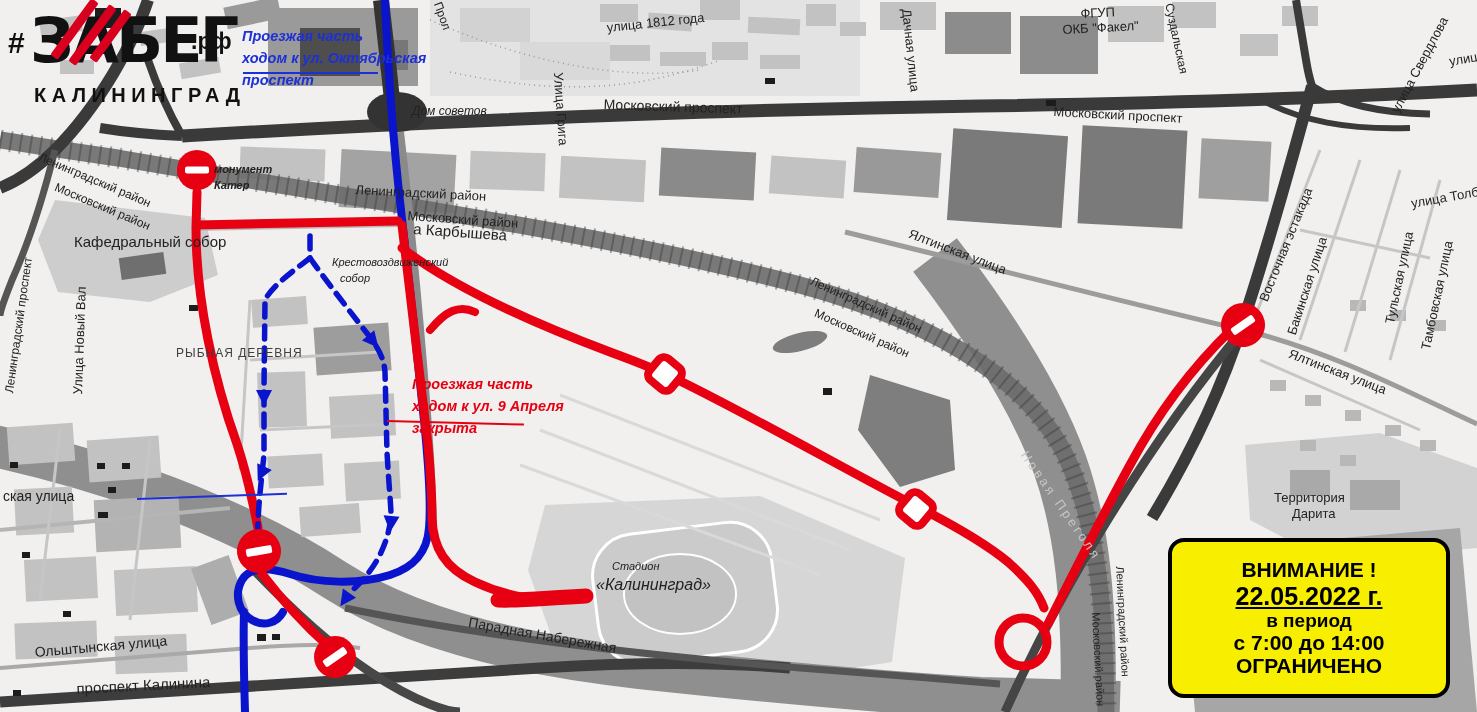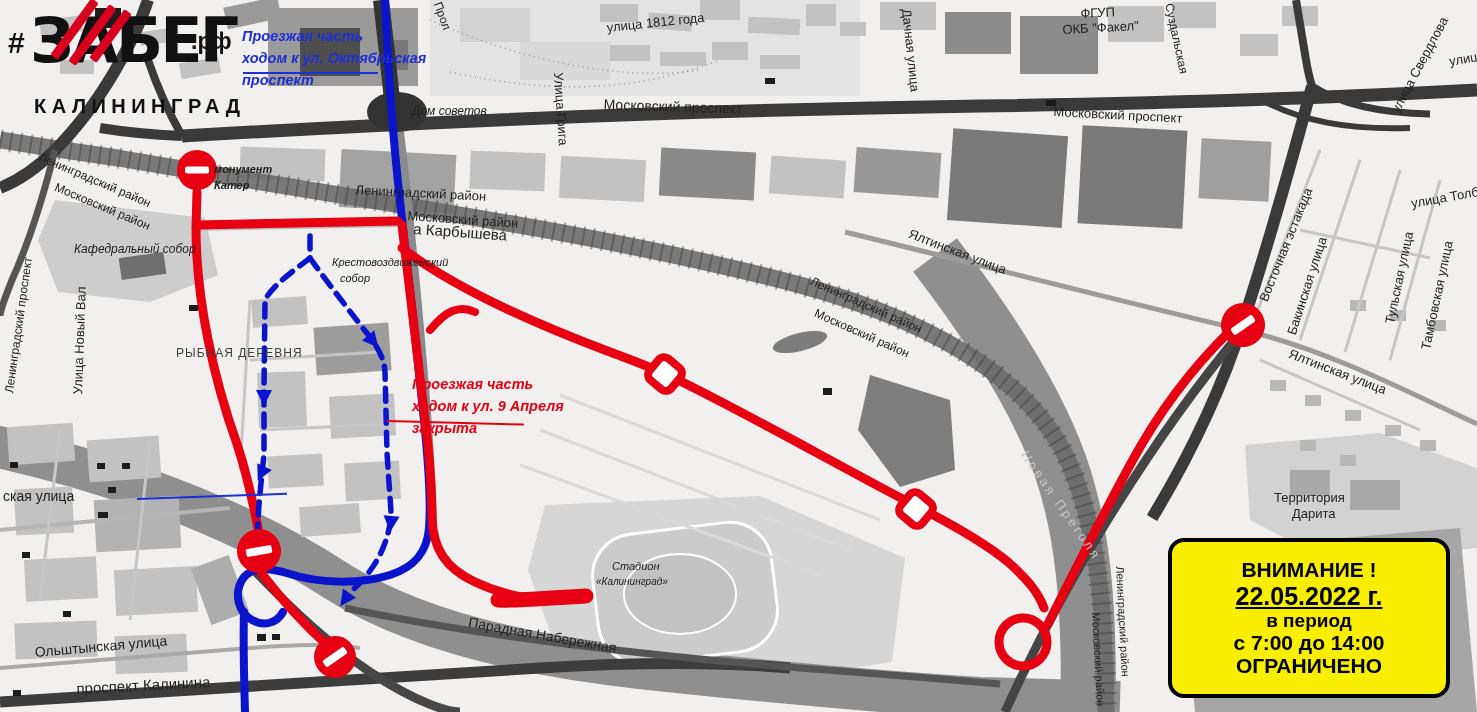--- a/index.html
+++ b/index.html
@@ -15,21 +15,21 @@
   .logo .row{position:relative;height:76px;}
   .logo .hash{font-size:30px;font-weight:bold;position:absolute;left:0;top:22px;}
   .logo .word{font-size:62px;font-weight:bold;letter-spacing:-3px;position:absolute;left:22px;top:0;
               font-family:"DejaVu Sans",sans-serif;}
   .logo .tld{font-size:23px;font-weight:bold;position:absolute;left:183px;top:24px;}
   .logo .stripe{position:absolute;width:9px;height:70px;background:var(--logo-red,#d8001e);
                 transform:rotate(36deg);border-radius:2px;}
   .logo .s1{left:62px;top:-10px;}
   .logo .s2{left:80px;top:-4px;}
   .logo .s3{left:98px;top:2px;height:60px;}
-  .logo .city{font-size:20px;font-weight:bold;letter-spacing:5.5px;margin:15px 0 0 26px;}
+  .logo .city{font-size:20px;font-weight:bold;letter-spacing:5.5px;margin:4px 0 0 26px;}
   
   .ann{position:absolute;font-weight:bold;font-style:italic;font-size:14.5px;line-height:1.5;
        white-space:nowrap;}
   .ann-open{color:var(--ann-open,#1d2fd6);}
   .ann-closed{color:var(--ann-closed,#e60012);}
   .ptr{position:absolute;height:2px;transform-origin:0 0;}
   .ptr-open{background:var(--ann-open,#1d2fd6);}
   .ptr-closed{background:var(--ann-closed,#e60012);}
   
   .warning{position:absolute;left:1168px;top:538px;width:282px;height:160px;
@@ -272,39 +272,39 @@
       <span class="map-label" style="left: 1410px; top: 196px; font-size: 13px; transform: rotate(-10deg);">улица Толбухина</span>
       <span class="map-label" style="left: 1382px; top: 322px; font-size: 13px; transform: rotate(-78deg);">Тульская улица</span>
       <span class="map-label" style="left: 1418px; top: 348px; font-size: 13px; transform: rotate(-78deg);">Тамбовская улица</span>
       <span class="map-label" style="left: 1284px; top: 332px; font-size: 13px; transform: rotate(-72deg);">Бакинская улица</span>
       <span class="map-label" style="left: 1256px; top: 298px; font-size: 13px; transform: rotate(-68deg);">Восточная эстакада</span>
       <span class="map-label" style="left: 1292px; top: 346px; font-size: 13px; transform: rotate(21deg);">Ялтинская улица</span>
       <span class="map-label" style="left: 912px; top: 226px; font-size: 13px; transform: rotate(21deg);">Ялтинская улица</span>
       <span class="map-label" style="left: 2px; top: 392px; font-size: 12px; transform: rotate(-82deg);">Ленинградский проспект</span>
       <span class="map-label" style="left: 42px; top: 150px; font-size: 12px; transform: rotate(23deg);">Ленинградский район</span>
       <span class="map-label" style="left: 58px; top: 180px; font-size: 12px; transform: rotate(23deg);">Московский район</span>
-      <span class="map-label" style="left: 74px; top: 242px; font-size: 12px; font-style: italic;">Кафедральный собор</span>
+      <span class="map-label" style="left: 74px; top: 233px; font-size: 15px; ">Кафедральный собор</span>
       <span class="map-label" style="left: 214px; top: 163px; font-size: 11px; font-style: italic; font-weight: bold;">монумент</span>
       <span class="map-label" style="left: 214px; top: 179px; font-size: 11px; font-style: italic; font-weight: bold;">Катер</span>
       <span class="map-label" style="left: 176px; top: 346px; font-size: 12px; color: rgb(63, 63, 63); letter-spacing: 1px;">РЫБНАЯ ДЕРЕВНЯ</span>
       <span class="map-label" style="left: 70px; top: 394px; font-size: 13px; transform: rotate(-88deg);">Улица Новый Вал</span>
       <span class="map-label" style="left: 296px; top: 256px; font-size: 11px; font-style: italic; margin-left: 36px;">Крестовоздвиженский</span>
       <span class="map-label" style="left: 340px; top: 272px; font-size: 11px; font-style: italic;">собор</span>
       <span class="map-label" style="left: 356px; top: 182px; font-size: 13px; transform: rotate(3deg);">Ленинградский район</span>
       <span class="map-label" style="left: 408px; top: 208px; font-size: 13px; transform: rotate(4deg);">Московский район</span>
       <span class="map-label" style="left: 414px; top: 220px; font-size: 15px; transform: rotate(4deg);">а Карбышева</span>
       <span class="map-label" style="left: 814px; top: 274px; font-size: 12px; transform: rotate(24deg);">Ленинградский район</span>
       <span class="map-label" style="left: 818px; top: 306px; font-size: 12px; transform: rotate(24deg);">Московский район</span>
       <span class="map-label" style="left: 1030px; top: 448px; font-size: 13px; transform: rotate(55deg); color: rgb(198, 198, 198); letter-spacing: 3px;">Новая Преголя</span>
       <span class="map-label" style="left: 1126px; top: 566px; font-size: 11px; transform: rotate(87deg);">Ленинградский район</span>
       <span class="map-label" style="left: 1102px; top: 612px; font-size: 11px; transform: rotate(87deg);">Московский район</span>
       <span class="map-label" style="left: 1274px; top: 490px; font-size: 13px;">Территория</span>
       <span class="map-label" style="left: 1292px; top: 506px; font-size: 13px;">Дарита</span>
       <span class="map-label" style="left: 612px; top: 560px; font-size: 11px; font-style: italic;">Стадион</span>
-      <span class="map-label" style="left: 596px; top: 576px; font-size: 10px; font-style: italic;">«Калининград»</span>
+      <span class="map-label" style="left: 596px; top: 576px; font-size: 16px; font-style: italic;">«Калининград»</span>
       <span class="map-label" style="left: 470px; top: 614px; font-size: 14px; transform: rotate(10deg);">Парадная Набережная</span>
       <span class="map-label" style="left: 34px; top: 644px; font-size: 14px; transform: rotate(-5deg);">Ольштынская улица</span>
       <span class="map-label" style="left: 76px; top: 680px; font-size: 15px; transform: rotate(-3deg);">проспект Калинина</span>
       <span class="map-label" style="left: 3px; top: 488px; font-size: 14px;">ская улица</span>
     </div>
 
   <div class="logo">
     <div class="row">
       <span class="hash">#</span>
       <span class="word">ЗАБЕГ</span>

